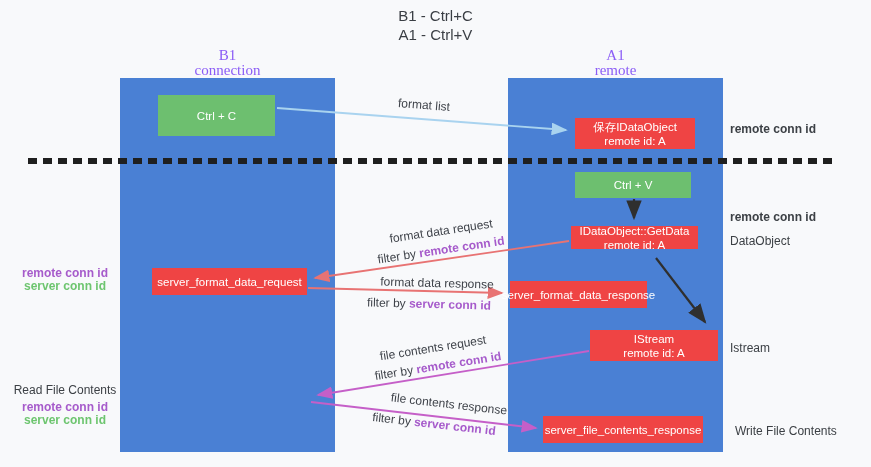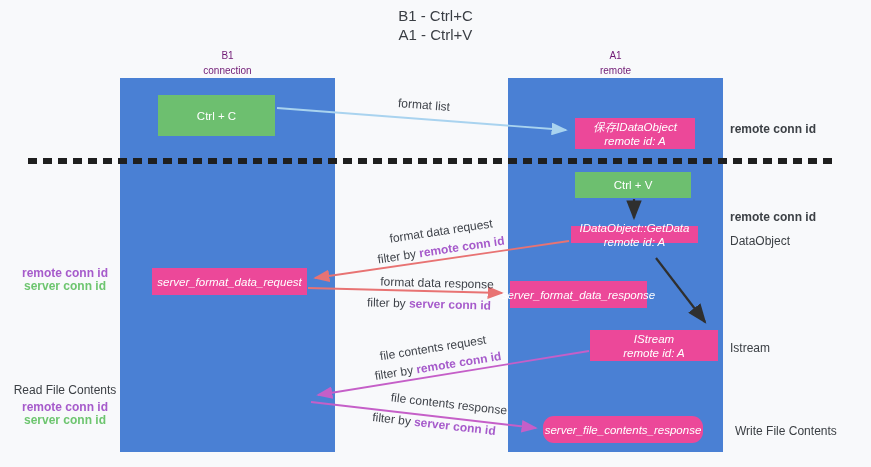--- a/index.html
+++ b/index.html
@@ -2,37 +2,37 @@
 <html><head>
 <meta charset="utf-8">
 <style>
   html,body{margin:0;padding:0;}
   body{font-family:"Liberation Sans",sans-serif;background:#eceef0;}
   .canvas{position:relative;width:871px;height:467px;background:#f8f9fb;overflow:hidden;}
 
   .title{position:absolute;top:6px;left:0;width:100%;text-align:center;
          font-size:15px;line-height:19px;color:#3a3e44;z-index:2;}
 
-  .col-header{position:absolute;top:48px;text-align:center;font-size:10px;
-              line-height:15px;color:#701a75;z-index:2;}
+  .col-header{position:absolute;top:48px;text-align:center;font-size:15px;
+              line-height:15px;color:#8b5cf6;z-index:2;font-family:Liberation Serif, serif;}
   .col-header.left{left:120px;width:215px;}
   .col-header.right{left:508px;width:215px;}
 
   .lifeline{position:absolute;top:78px;width:215px;height:374px;background:#4a80d4;z-index:1;}
   .lifeline.left{left:120px;}
   .lifeline.right{left:508px;}
 
   .dashline{position:absolute;left:28px;top:158px;width:806px;height:6px;z-index:8;
             background:repeating-linear-gradient(90deg,#1f1f1f 0 9px,transparent 9px 15px);}
 
   .node{position:absolute;z-index:6;display:flex;flex-direction:column;align-items:center;
         justify-content:center;color:#fff;font-size:11.5px;line-height:14px;text-align:center;
         white-space:nowrap;}
   .node.green{background:#6dbf6f;}
-  .node.orange{background:#ec4899;font-style:italic;}
+  .node.orange{background:#ef4444;}
 
   .arrows{position:absolute;left:0;top:0;z-index:5;pointer-events:none;}
 
   .lbl{position:absolute;z-index:7;font-size:12px;color:#3f434a;white-space:nowrap;
        transform:translate(-50%,-50%) rotate(var(--r,0deg));}
   .purple{color:#a65bcb;font-weight:700;}
   .greentxt{color:#6dc56f;font-weight:700;}
 
   .side{position:absolute;z-index:7;font-size:12px;color:#3c4045;white-space:nowrap;}
   .side.bold{font-weight:700;}
@@ -93,40 +93,40 @@
 
   <div class="node orange" style="left:575px;top:118px;width:120px;height:31px;">
     <span>保存IDataObject</span>
     <span>remote id: A</span>
   </div>
 
   <div class="node green" style="left:575px;top:172px;width:116px;height:26px;">
     <span>Ctrl + V</span>
   </div>
 
-  <div class="node orange" style="left:571px;top:226px;width:127px;height:17px;">
+  <div class="node orange" style="left:571px;top:226px;width:127px;height:23px;">
     <span>IDataObject::GetData</span>
     <span>remote id: A</span>
   </div>
 
   <div class="node orange" style="left:152px;top:268px;width:155px;height:27px;">
     <span>server_format_data_request</span>
   </div>
 
   <div class="node orange" style="left:510px;top:281px;width:137px;height:27px;">
     <span>server_format_data_response</span>
   </div>
 
   <div class="node orange" style="left:590px;top:330px;width:128px;height:31px;">
     <span>IStream</span>
     <span>remote id: A</span>
   </div>
 
 
-  <div class="node orange" style="left:543px;top:416px;width:160px;height:27px;border-radius:11px;">
+  <div class="node orange" style="left:543px;top:416px;width:160px;height:27px;">
     <span>server_file_contents_response</span>
   </div>
 
   <div class="lbl" style="left:424px;top:105px;--r:4.5deg;">format list</div>
 
   <div class="lbl" style="left:441px;top:231px;--r:-8.5deg;">format data request</div>
   <div class="lbl" style="left:441px;top:250px;--r:-8.5deg;"><span>filter by </span><span class="purple">remote conn id</span></div>
 
   <div class="lbl" style="left:437px;top:283px;--r:1.5deg;">format data response</div>
   <div class="lbl" style="left:429px;top:304px;--r:1.5deg;"><span>filter by </span><span class="purple">server conn id</span></div>

